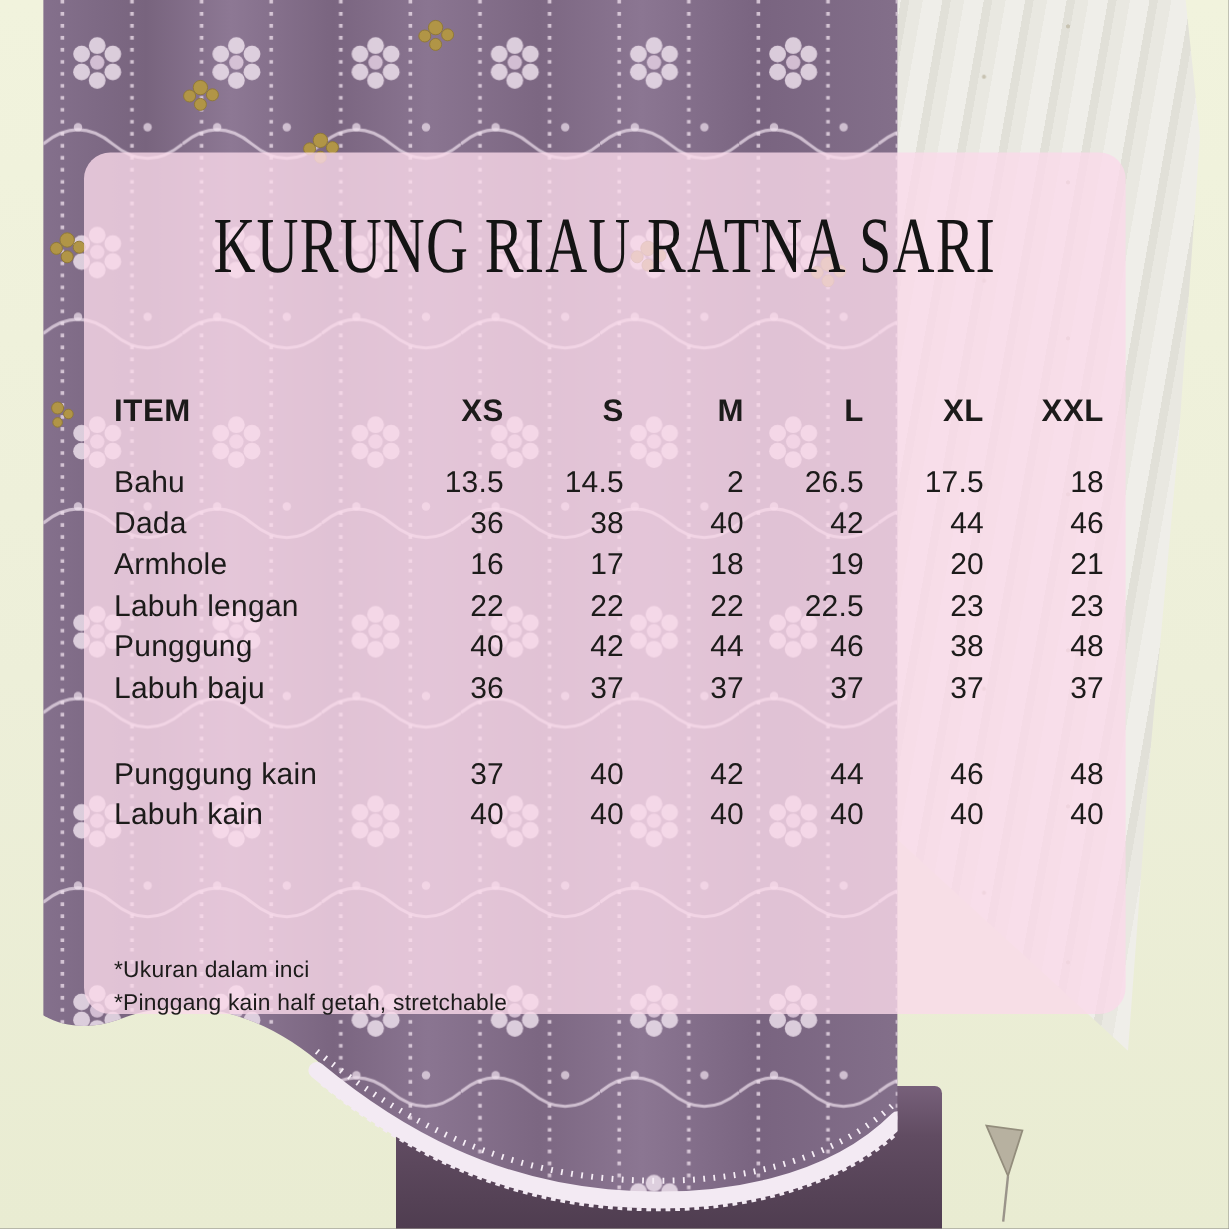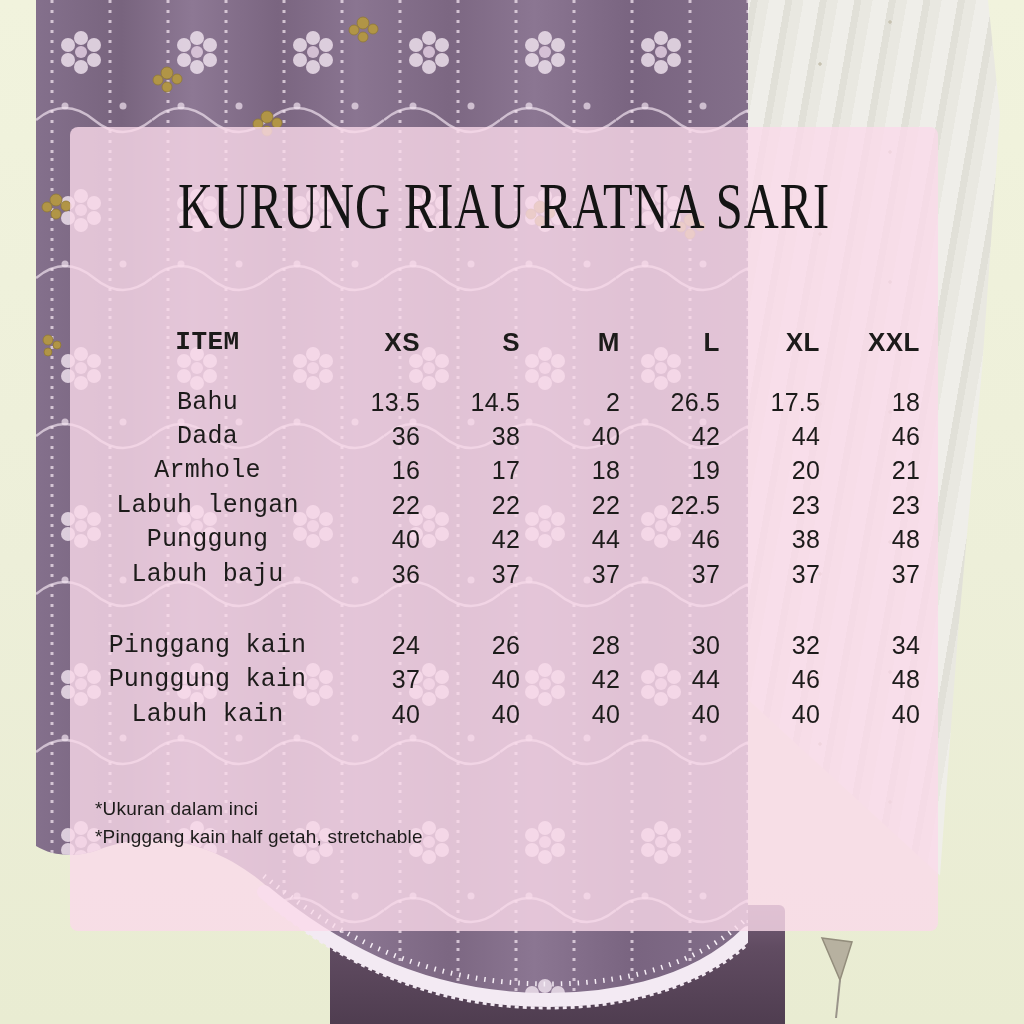--- a/index.html
+++ b/index.html
@@ -20,33 +20,33 @@
   }
   .skirt{
     position:absolute;left:330px;top:905px;width:455px;height:119px;
     background:linear-gradient(180deg,#77607a 0%,#614c62 35%,#4f3d50 100%);
     border-radius:6px 6px 0 0;
   }
   .blouse{position:absolute;left:36px;top:0;}
   .tag{position:absolute;left:815px;top:930px;}
   
   .card{
-    position:absolute;left:70px;top:127px;width:868px;height:804px;
-    background:rgba(250,217,234,0.80);border-radius:8px;
+    position:absolute;left:70px;top:127px;width:868px;height:718px;
+    background:rgba(250,217,234,0.80);border-radius:22px;
   }
   .title{
     position:absolute;top:50px;left:0;right:0;text-align:center;
     font-family:"Liberation Serif","DejaVu Serif",serif;
     font-size:51px;font-weight:500;letter-spacing:1px;color:#141414;
     transform:scale(0.95,1.3);transform-origin:50% 50%;white-space:nowrap;
   }
   .size-table{position:absolute;left:25px;top:192px;width:830px;}
   .trow{display:grid;grid-template-columns:225px repeat(6,100px);align-items:center;height:34.4px;}
   .trow .c{text-align:right;font-size:25px;letter-spacing:0.2px;}
-  .trow .lbl{text-align:center;font-size:25px;letter-spacing:0.2px;font-family:Liberation Mono, monospace;}
+  .trow .lbl{text-align:left;font-size:25px;letter-spacing:0.2px;}
   .thead{height:46px;margin-bottom:20px;}
   .thead .c,.thead .lbl{font-size:26px;font-weight:700;letter-spacing:0.5px;}
   .group-gap{height:37px;}
   .notes{position:absolute;left:25px;top:668px;font-size:19px;line-height:28px;letter-spacing:0.2px;}
 </style>
 </head>
 <body>
 
 <div class="stage">
 
@@ -213,29 +213,20 @@
         <div class="c">37</div>
         <div class="c">37</div>
         <div class="c">37</div>
         <div class="c">37</div>
         <div class="c">37</div>
       </div>
 
       <div class="group-gap"></div>
 
       <div class="trow">
-        <div class="lbl">Pinggang kain</div>
-        <div class="c">24</div>
-        <div class="c">26</div>
-        <div class="c">28</div>
-        <div class="c">30</div>
-        <div class="c">32</div>
-        <div class="c">34</div>
-      </div>
-      <div class="trow">
         <div class="lbl">Punggung kain</div>
         <div class="c">37</div>
         <div class="c">40</div>
         <div class="c">42</div>
         <div class="c">44</div>
         <div class="c">46</div>
         <div class="c">48</div>
       </div>
       <div class="trow">
         <div class="lbl">Labuh kain</div>

